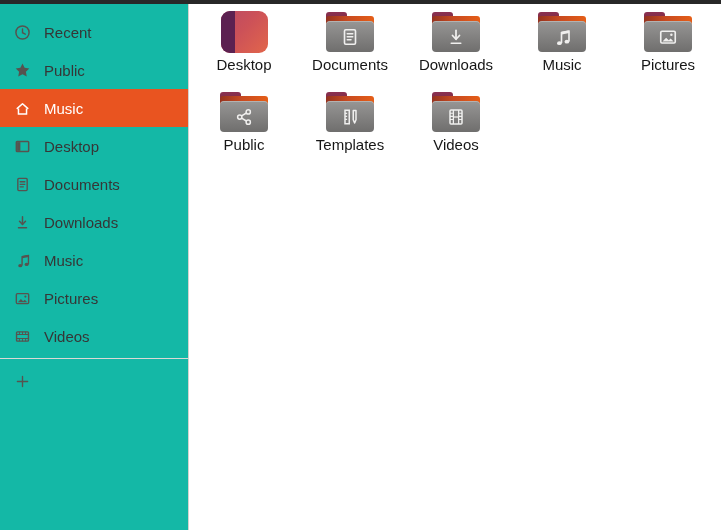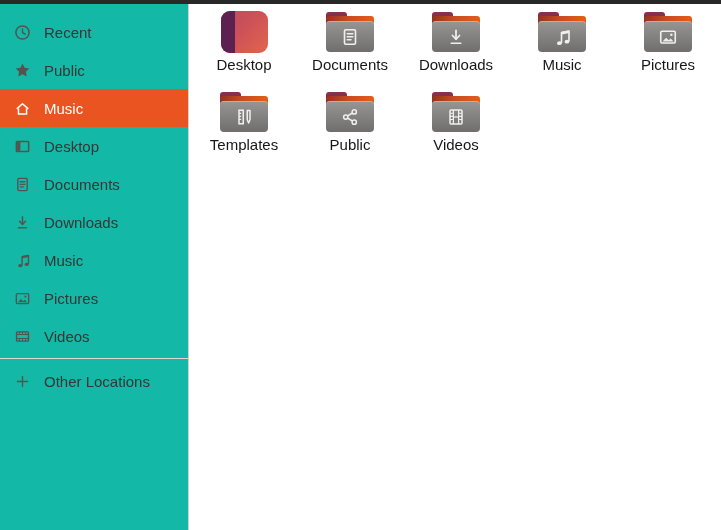--- a/index.html
+++ b/index.html
@@ -148,21 +148,20 @@
           </span>
           <span>Videos</span>
         </li>
         <li class="side-sep"></li>
         <li class="side-item">
           <span class="ic">
             <svg viewBox="0 0 16 16">
               <path d="M8 3.2v9.6M3.2 8h9.6" fill="none" stroke="currentColor" stroke-width="1.3" stroke-linecap="round"></path>
             </svg>
           </span>
-          <span>Other Locations</span>
         </li>
       </ul>
   </nav>
   <main class="content">
     <div class="grid" id="grid">
         <div class="cell">
           <div class="icon-area">
             <div class="desktop-tile"></div>
           </div>
           <div class="g-label">Desktop</div>
@@ -240,57 +239,57 @@
           <div class="g-label">Pictures</div>
         </div>
         <div class="cell">
           <div class="icon-area">
             <div class="folder">
               <div class="f-tab"></div>
               <div class="f-back"></div>
               <div class="f-front">
                 <span class="ic">
                   <svg viewBox="0 0 16 16">
-                    <rect x="4" y="2.6" width="3.4" height="10.8" fill="none" stroke="currentColor" stroke-width="1.2"></rect>
-                    <path d="M4 5h1.7M4 7.4h1.7M4 9.8h1.7" fill="none" stroke="currentColor" stroke-width="1"></path>
-                    <path d="M10.6 2.8h2.2v7.4l-1.1 2.6-1.1-2.6z" fill="none" stroke="currentColor" stroke-width="1.2" stroke-linejoin="round"></path>
-                  </svg>
-                </span>
-              </div>
-            </div>
-          </div>
-          <div class="g-label">Templates</div>
-        </div>
-        <div class="cell">
-          <div class="icon-area">
-            <div class="folder">
-              <div class="f-tab"></div>
-              <div class="f-back"></div>
-              <div class="f-front">
-                <span class="ic">
-                  <svg viewBox="0 0 16 16">
                     <circle cx="4.6" cy="8" r="1.7" fill="none" stroke="currentColor" stroke-width="1.2"></circle>
                     <circle cx="11.4" cy="3.9" r="1.7" fill="none" stroke="currentColor" stroke-width="1.2"></circle>
                     <circle cx="11.4" cy="12.1" r="1.7" fill="none" stroke="currentColor" stroke-width="1.2"></circle>
                     <path d="M6.1 7.1l3.8-2.3M6.1 8.9l3.8 2.3" fill="none" stroke="currentColor" stroke-width="1.2"></path>
                   </svg>
                 </span>
               </div>
             </div>
           </div>
           <div class="g-label">Public</div>
         </div>
         <div class="cell">
           <div class="icon-area">
             <div class="folder">
               <div class="f-tab"></div>
               <div class="f-back"></div>
               <div class="f-front">
                 <span class="ic">
                   <svg viewBox="0 0 16 16">
+                    <rect x="4" y="2.6" width="3.4" height="10.8" fill="none" stroke="currentColor" stroke-width="1.2"></rect>
+                    <path d="M4 5h1.7M4 7.4h1.7M4 9.8h1.7" fill="none" stroke="currentColor" stroke-width="1"></path>
+                    <path d="M10.6 2.8h2.2v7.4l-1.1 2.6-1.1-2.6z" fill="none" stroke="currentColor" stroke-width="1.2" stroke-linejoin="round"></path>
+                  </svg>
+                </span>
+              </div>
+            </div>
+          </div>
+          <div class="g-label">Templates</div>
+        </div>
+        <div class="cell">
+          <div class="icon-area">
+            <div class="folder">
+              <div class="f-tab"></div>
+              <div class="f-back"></div>
+              <div class="f-front">
+                <span class="ic">
+                  <svg viewBox="0 0 16 16">
                     <rect x="3.2" y="2.4" width="9.6" height="11.2" rx="0.8" fill="none" stroke="currentColor" stroke-width="1.2"></rect>
                     <path d="M5.9 2.4v11.2M10.1 2.4v11.2" fill="none" stroke="currentColor" stroke-width="1"></path>
                     <path d="M5.9 8h4.2" fill="none" stroke="currentColor" stroke-width="1"></path>
                     <path d="M3.2 5h2.7M3.2 7.5h2.7M3.2 10h2.7M10.1 5h2.7M10.1 7.5h2.7M10.1 10h2.7" fill="none" stroke="currentColor" stroke-width="0.9"></path>
                   </svg>
                 </span>
               </div>
             </div>
           </div>
           <div class="g-label">Videos</div>

